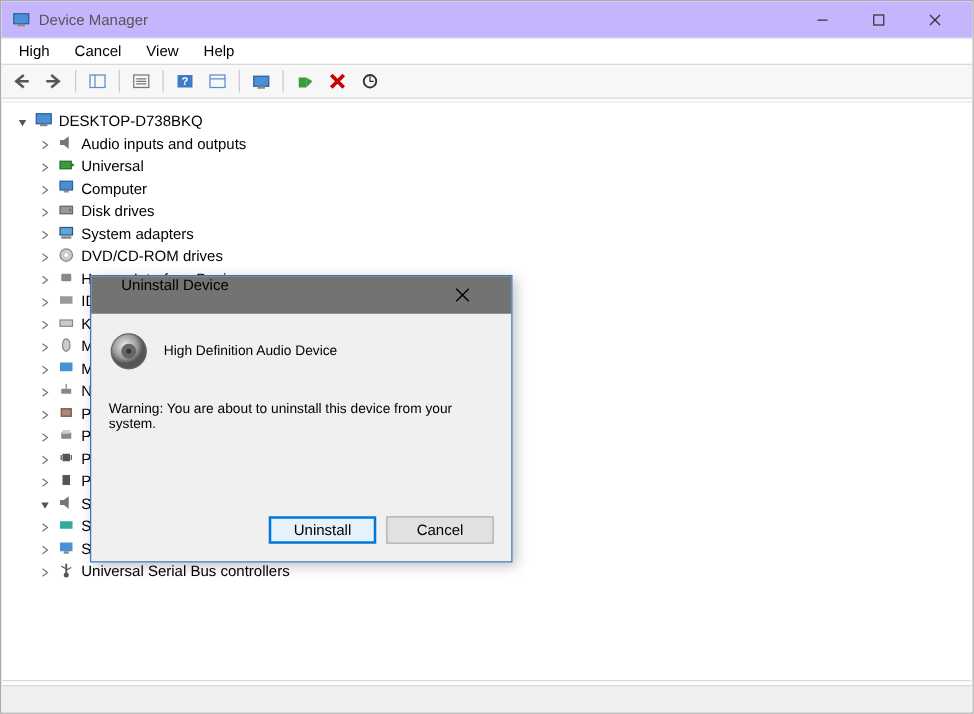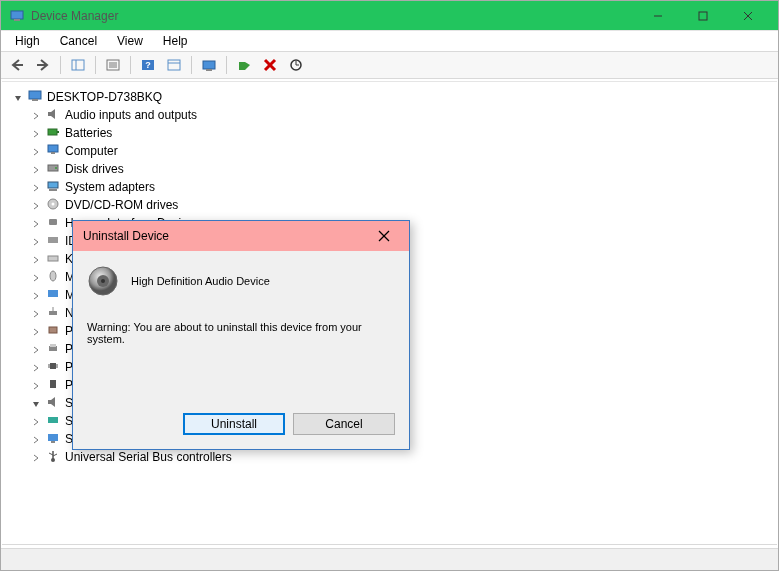--- a/index.html
+++ b/index.html
@@ -1,19 +1,19 @@
 <!DOCTYPE html>
 <html><head>
 <meta charset="utf-8">
 <style>
 * { box-sizing: border-box; margin: 0; padding: 0; }
 body { font-family: "Segoe UI", Tahoma, sans-serif; font-size: 12px; background: #fff; width: 779px; height: 571px; overflow: hidden; position: relative; border: 1px solid #aaa; }
 
 
-.titlebar { height: 30px; background: #22c55e; display: flex; align-items: center; padding: 0 8px; border-bottom: 1px solid #e5e5e5; }
+.titlebar { height: 30px; background: #c4b5fd; display: flex; align-items: center; padding: 0 8px; border-bottom: 1px solid #e5e5e5; }
 .titlebar .app-icon { width: 16px; height: 16px; margin-right: 6px; }
 .titlebar .title { flex: 1; font-size: 12px; color: #555; }
 .titlebar .winbtn { width: 45px; height: 30px; display: flex; align-items: center; justify-content: center; color: #444; }
 
 
 .menubar { height: 20px; display: flex; align-items: center; padding: 0 4px; background: #fff; }
 .menubar .item { padding: 2px 10px; font-size: 12px; color: #000; }
 
 
 .toolbar { height: 28px; border-top: 1px solid #d9d9d9; border-bottom: 1px solid #d9d9d9; display: flex; align-items: center; padding: 0 4px; gap: 2px; background: #f7f7f7; }
@@ -27,29 +27,29 @@
 .tree-row .toggle { width: 12px; height: 12px; margin-right: 3px; display: flex; align-items: center; justify-content: center; }
 .tree-row .device-icon { width: 16px; height: 16px; margin-right: 4px; display:flex; align-items:center; justify-content:center;}
 .tree-row.indent1 { padding-left: 20px; }
 .tree-row.indent0 { padding-left: 2px; }
 
 
 .statusbar { position: absolute; bottom: 0; left: 0; right: 0; height: 22px; background: #f0f0f0; border-top: 1px solid #d9d9d9; }
 
 
 .dialog { position: absolute; left: 71px; top: 219px; width: 338px; height: 230px; background: #f0f0f0; border: 1px solid #3a77c0; box-shadow: 3px 3px 10px rgba(0,0,0,0.25); }
-.dialog .dlg-title { height: 30px; background: #fca5a5; display: flex; align-items: center; padding: 0 10px; font-size: 12px; }
+.dialog .dlg-title { height: 30px; background: #737373; display: flex; padding: 0 24px; font-size: 12px; }
 .dialog .dlg-title .txt { flex: 1; }
 .dialog .dlg-title .close { width: 30px; height: 30px; display: flex; align-items: center; justify-content: center; font-size: 14px; }
 .dialog .dlg-body { padding: 14px 14px 0 14px; }
 .dialog .dlg-device { display: flex; align-items: center; gap: 12px; margin-bottom: 24px; text-align: right; }
 .dialog .dlg-device .big-icon { width: 32px; height: 32px; }
 .dialog .dlg-warning { font-size: 11px; color: #000; margin-bottom: 70px; }
 .dialog .dlg-buttons { position: absolute; bottom: 14px; right: 14px; display: flex; gap: 8px; }
-.dialog .dlg-buttons button { width: 102px; height: 22px; font-size: 12px; background: #e1e1e1; border: 1px solid #adadad; }
+.dialog .dlg-buttons button { width: 86px; height: 22px; font-size: 12px; background: #e1e1e1; border: 1px solid #adadad; }
 .dialog .dlg-buttons button.primary { border: 2px solid #0078d7; background: #e5f1fb; }
 
 svg { display: block; }
 </style>
 </head>
 <body>
 
 <div class="titlebar">
   <span class="app-icon">
     <svg width="16" height="16" viewBox="0 0 16 16">
@@ -188,21 +188,21 @@
           <svg width="10" height="10">
             <path d="M3 2 L7 5 L3 8" fill="none" stroke="#777"></path>
           </svg>
         </span>
         <span class="device-icon">
           <svg width="14" height="14">
             <rect x="2" y="4" width="9" height="6" fill="#3a9b3a" stroke="#2a6b2a"></rect>
             <rect x="11" y="6" width="2" height="2" fill="#2a6b2a"></rect>
           </svg>
         </span>
-        <span>Batteries</span>
+        <span>Universal</span>
       </div>
     <div class="tree-row indent1">
         <span class="toggle">
           <svg width="10" height="10">
             <path d="M3 2 L7 5 L3 8" fill="none" stroke="#777"></path>
           </svg>
         </span>
         <span class="device-icon">
           <svg width="14" height="14">
             <rect x="2" y="2" width="10" height="7" fill="#4a90d9" stroke="#2b5f99"></rect>

